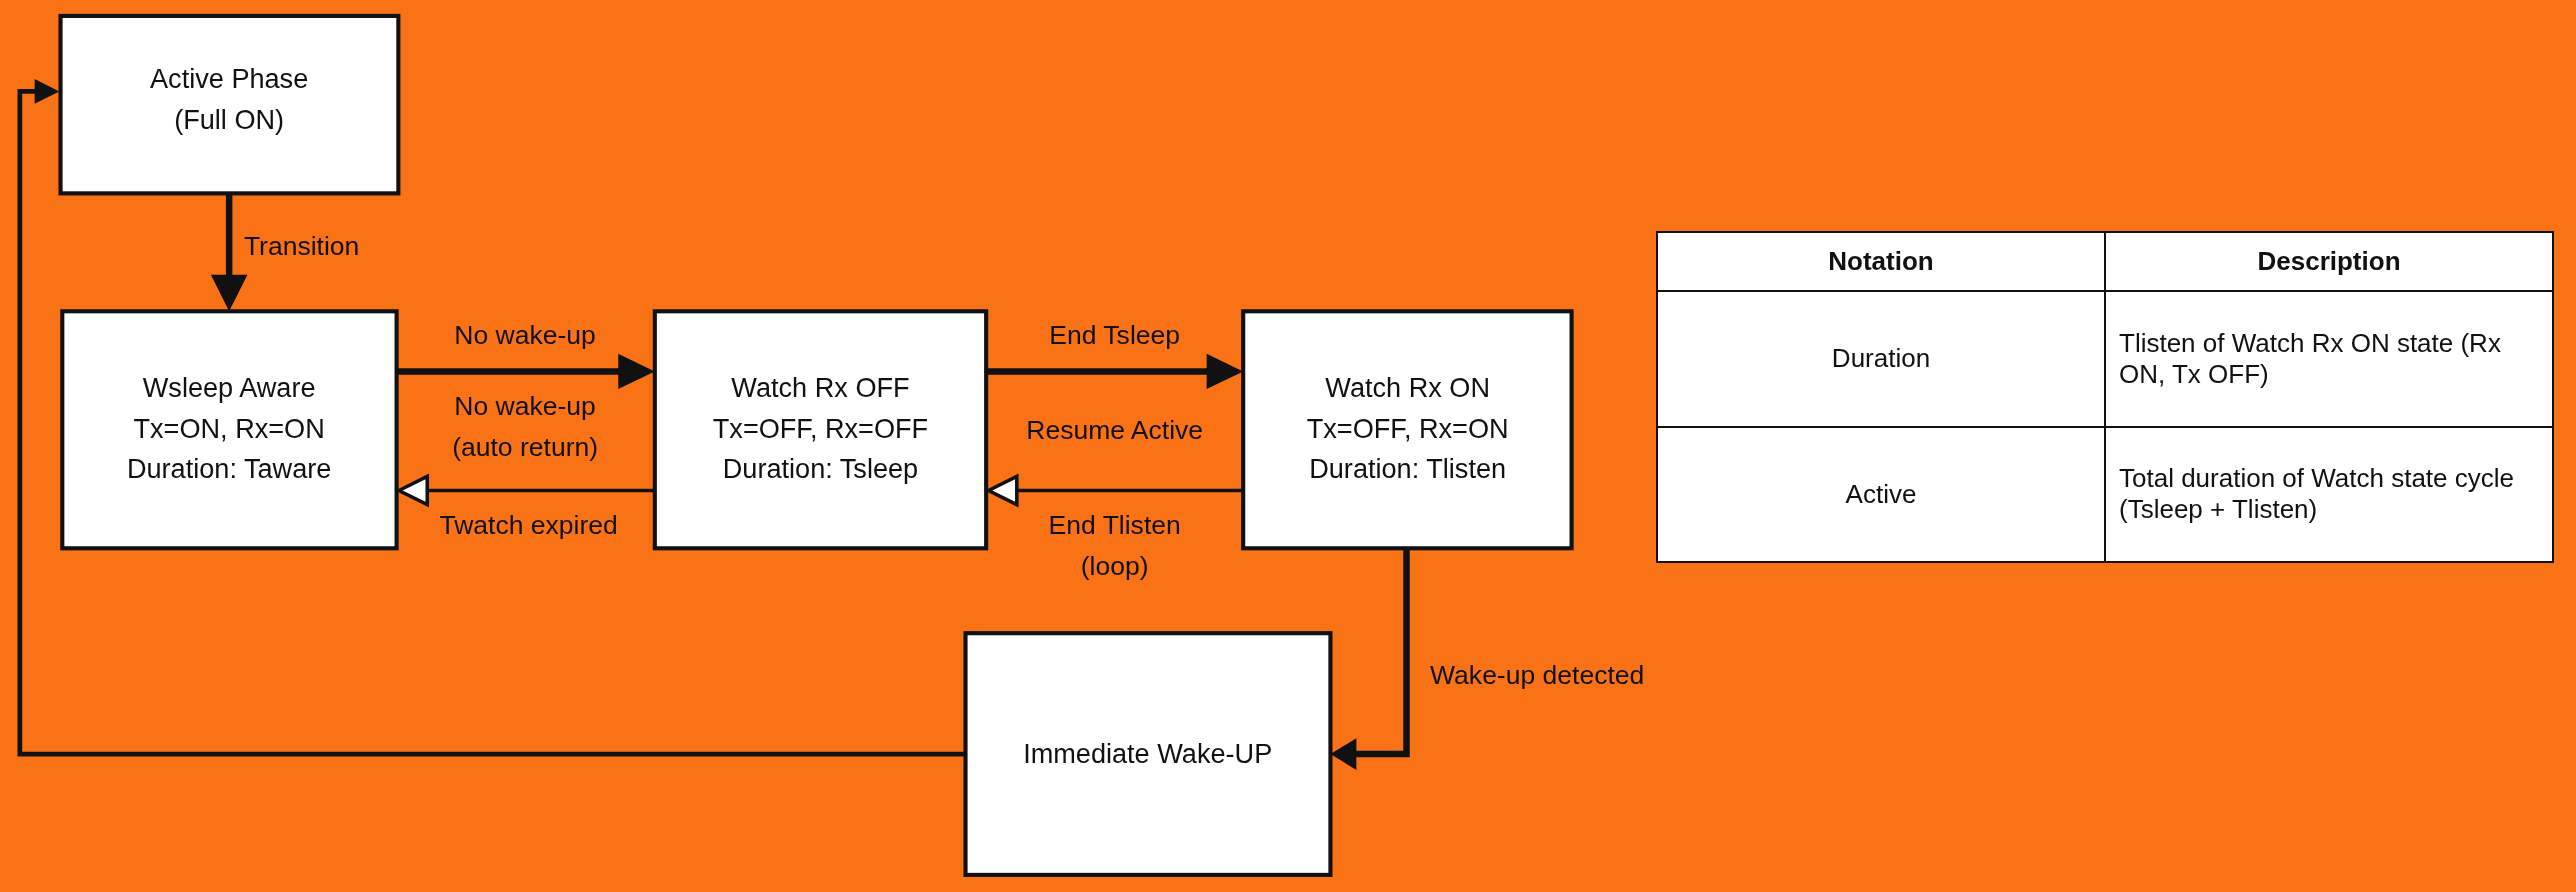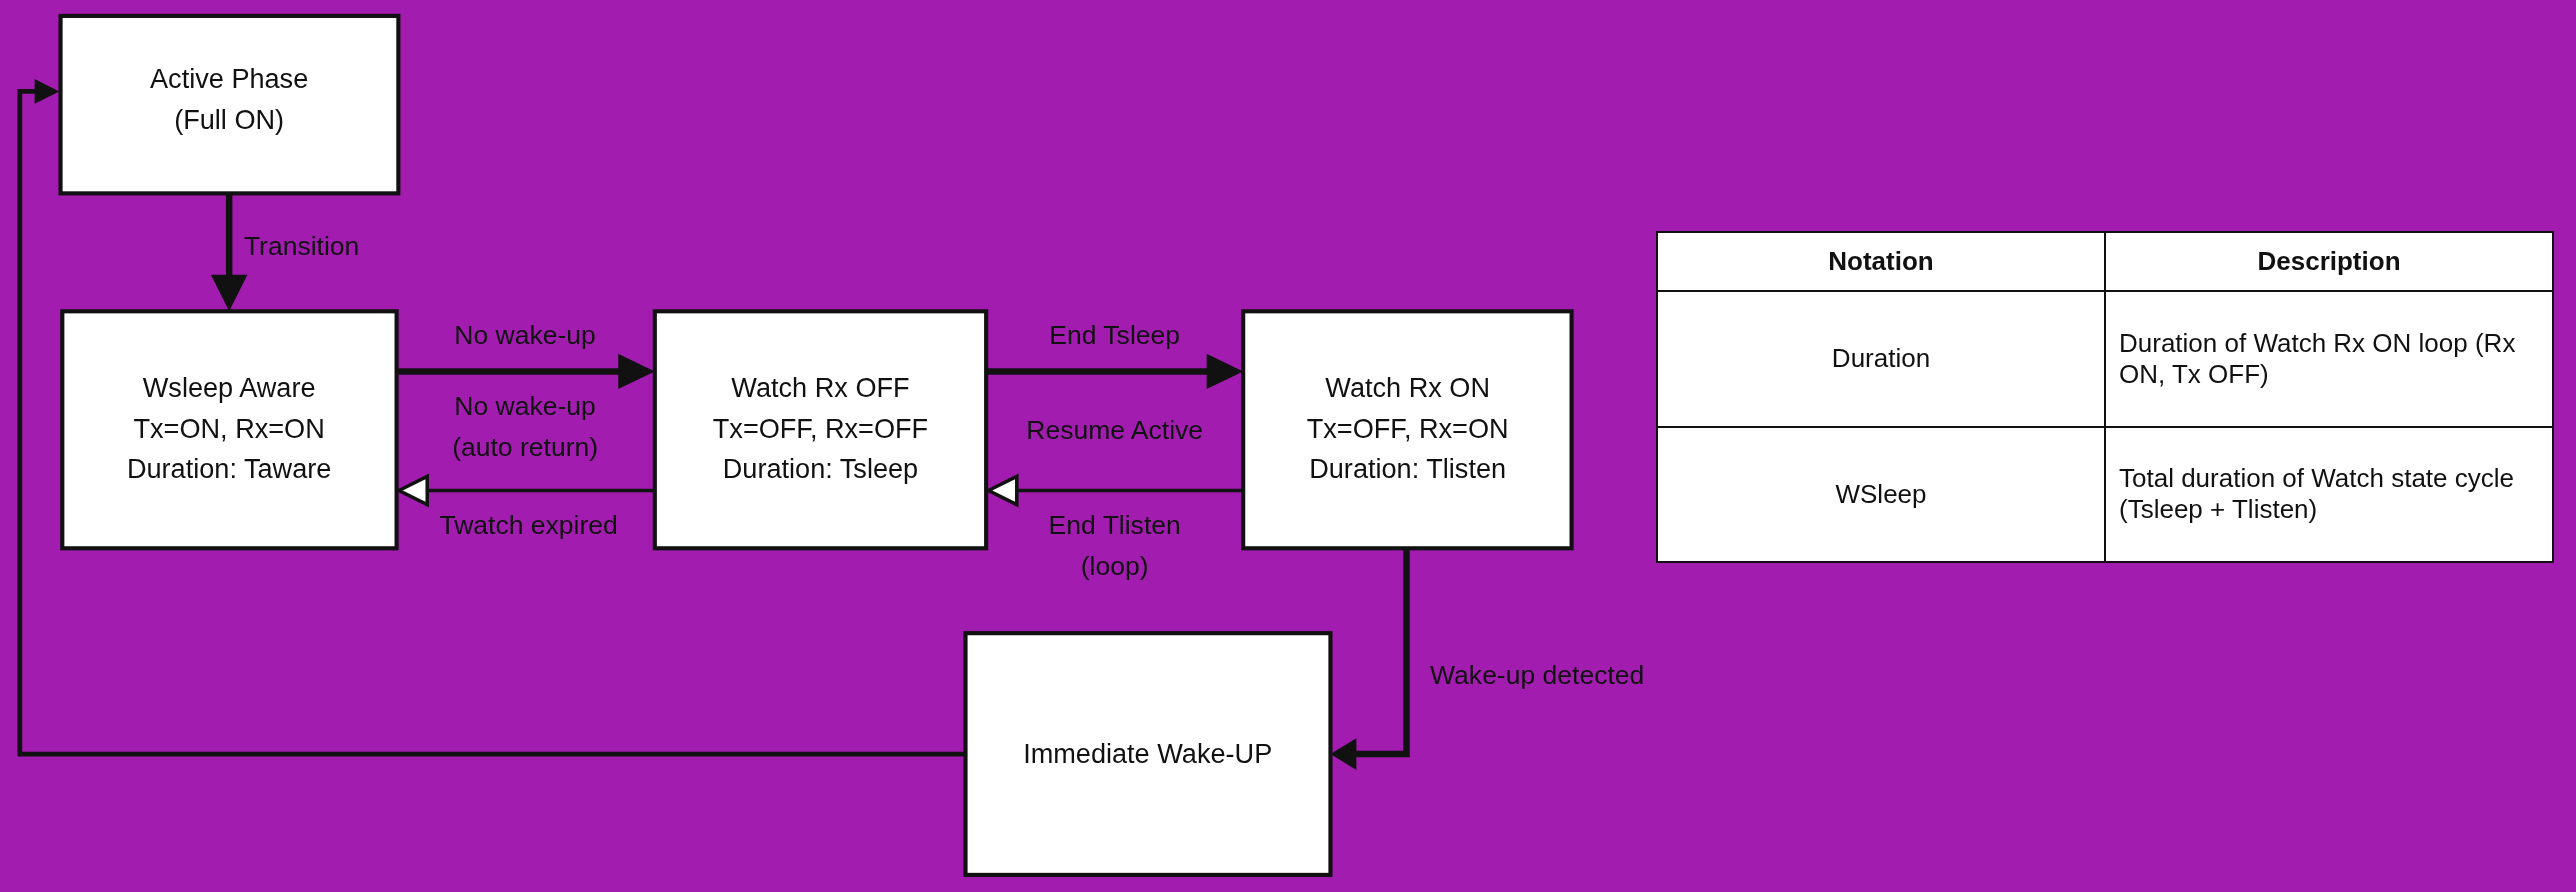--- a/index.html
+++ b/index.html
@@ -7,21 +7,21 @@
     padding: 0;
     background: #ffffff;
   }
   body {
     font-family: "Liberation Sans", sans-serif;
   }
   #canvas {
     position: relative;
     width: 2576px;
     height: 892px;
-    background: #a21caf;
+    background: #f97316;
     overflow: hidden;
   }
   svg.diagram {
     position: absolute;
     left: 0;
     top: 0;
     width: 2576px;
     height: 892px;
   }
   .box-rect {
@@ -186,23 +186,23 @@
   <table class="notation-table">
     <thead>
       <tr>
         <th class="col-notation">Notation</th>
         <th class="col-desc">Description</th>
       </tr>
     </thead>
     <tbody>
       <tr>
         <td class="col-notation">Duration</td>
-        <td class="col-desc">Duration of Watch Rx ON loop (Rx ON, Tx OFF)</td>
+        <td class="col-desc">Tlisten of Watch Rx ON state (Rx ON, Tx OFF)</td>
       </tr>
       <tr>
-        <td class="col-notation">WSleep</td>
+        <td class="col-notation">Active</td>
         <td class="col-desc">Total duration of Watch state cycle (Tsleep + Tlisten)</td>
       </tr>
     </tbody>
   </table>
 
 </div>
 
 
 </body></html>

